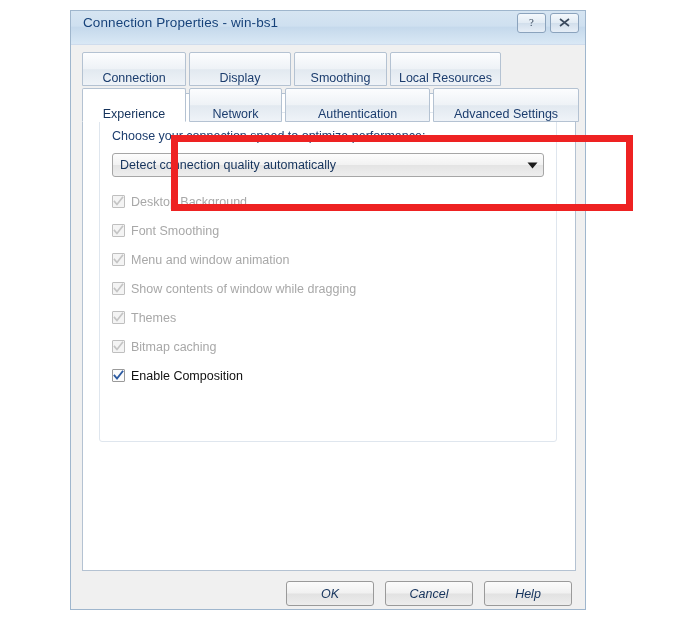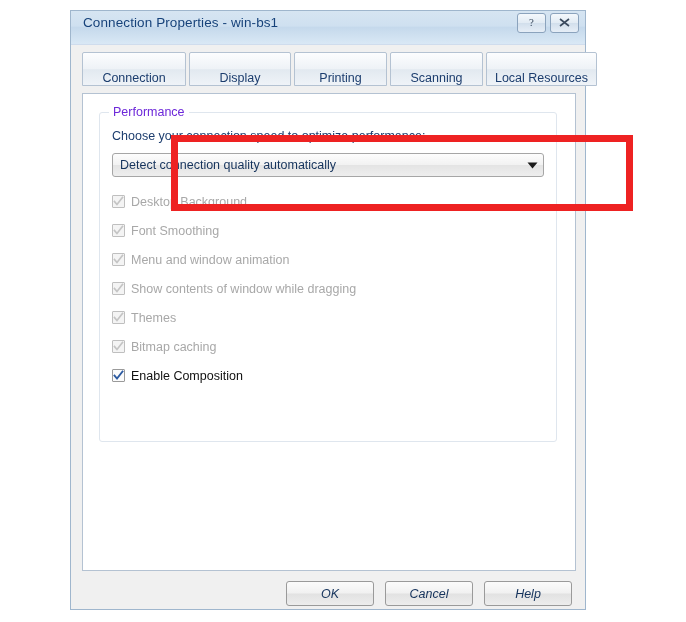--- a/index.html
+++ b/index.html
@@ -283,23 +283,28 @@
           <path d="M2 2 L11 9 M11 2 L2 9" stroke="#3a4a5e" stroke-width="1.6" fill="none"></path>
         </svg>
       </div>
     </div>
   </div>
 
   <div class="tab-area">
     <div class="tab-row row1">
       <div class="tab w-connection">Connection</div>
       <div class="tab w-display">Display</div>
-      <div class="tab w-printing">Printing</div>
-      <div class="tab w-scanning">Scanning</div>
+      <div class="tab w-printing">Smoothing</div>
       <div class="tab w-local">Local Resources</div>
+    </div>
+    <div class="tab-row row2">
+      <div class="tab w-experience selected">Experience</div>
+      <div class="tab w-network">Network</div>
+      <div class="tab w-auth">Authentication</div>
+      <div class="tab w-advanced">Advanced Settings</div>
     </div>
   </div>
 
   <div class="tab-panel">
 
     <div class="groupbox">
       <div class="groupbox-title">Performance</div>
 
       <div class="group-inner">
 

